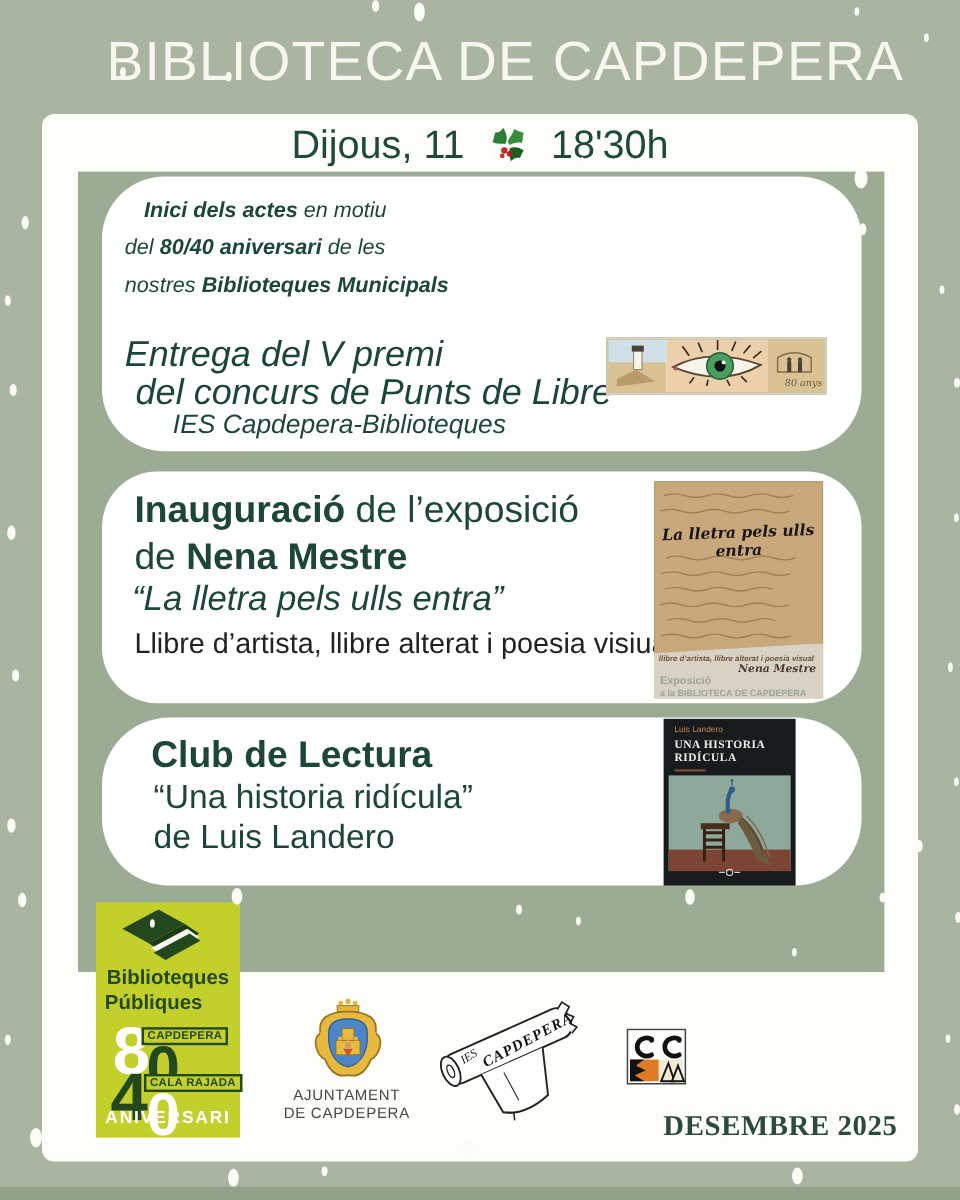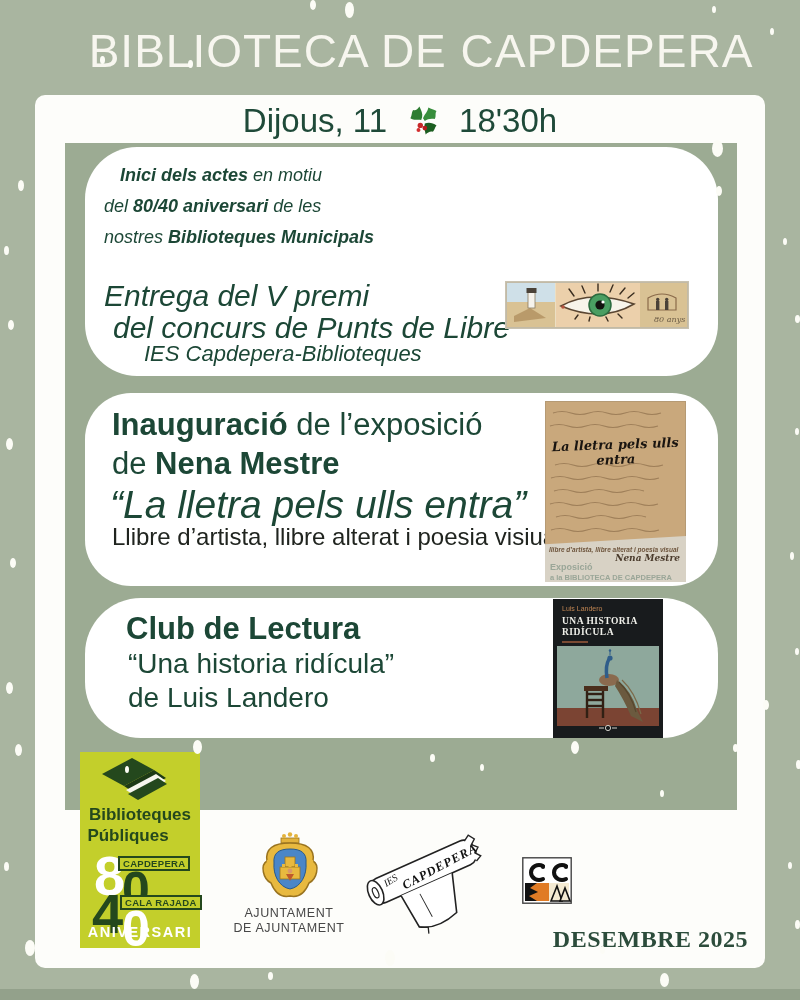--- a/index.html
+++ b/index.html
@@ -27,21 +27,21 @@
   #card3{left:85px;top:598px;width:633px;height:140px;border-radius:56px;}
   .c1-head{position:absolute;left:104px;top:160px;font-size:18px;font-style:italic;
            line-height:31px;color:#1c4736;}
   .c1-head .l1{padding-left:16px;}
   .c1-sub{position:absolute;left:104px;top:280px;font-size:30px;font-style:italic;
           font-weight:400;line-height:32px;color:#1c4736;}
   .c1-sub .l2{padding-left:9px;}
   .c1-ies{position:absolute;left:144px;top:341px;font-size:22px;font-style:italic;color:#1c4736;}
 
   .c2-head{position:absolute;left:112px;top:405px;font-size:31px;line-height:39px;color:#1c4736;}
-  .c2-quote{position:absolute;left:110px;top:483px;font-size:39px;font-style:italic;color:#1c4736;}
+  .c2-quote{position:absolute;left:110px;top:483px;font-size:29px;font-style:italic;color:#1c4736;}
   .c2-sub{position:absolute;left:112px;top:523px;font-size:24px;color:#20241f;}
 
   .c3-title{position:absolute;left:126px;top:611px;font-size:31px;font-weight:700;color:#1c4736;}
   .c3-quote{position:absolute;left:128px;top:648px;font-size:28px;color:#1c4736;}
   .c3-author{position:absolute;left:128px;top:682px;font-size:28px;color:#1c4736;}
 
   
   .bookmark{position:absolute;left:505px;top:257px;width:184px;height:48px;
             background:#f2e9d6;border:1px solid #c9c2b0;box-sizing:border-box;margin-top:24px;}
 
@@ -278,21 +278,21 @@
         <rect x="39.5" y="34" width="3" height="3" fill="#e8b93f"></rect>
         <rect x="46" y="34" width="3" height="3" fill="#e8b93f"></rect>
       <circle cx="41" cy="41" r="2.4" fill="#d9976b"></circle>
       <polygon points="37,44 45,44 41,51" fill="#c05a2a"></polygon>
       <circle cx="20" cy="32" r="2.4" fill="#e8b93f"></circle>
         <circle cx="62" cy="32" r="2.4" fill="#e8b93f"></circle>
     </svg>
   </div>
   <div class="crest-cap">
     <div>AJUNTAMENT</div>
-    <div>DE AJUNTAMENT</div>
+    <div>DE CAPDEPERA</div>
   </div>
 
   <div class="scroll">
     <svg width="142" height="110" viewBox="0 0 142 110">
       <g transform="rotate(-24 70 50)">
         <rect x="14" y="30" width="112" height="26" rx="10" fill="#ffffff" stroke="#222" stroke-width="1.6"></rect>
         <ellipse cx="18" cy="43" rx="7" ry="13" fill="#ffffff" stroke="#222" stroke-width="1.6"></ellipse>
         <ellipse cx="18" cy="43" rx="2.6" ry="5.5" fill="none" stroke="#222" stroke-width="1.2"></ellipse>
         <path d="M120,32 l6,-4 4,6 -5,4 5,5 -5,4 4,5 -6,3" fill="#ffffff" stroke="#222" stroke-width="1.4"></path>
         <path d="M40,56 L44,92 Q60,102 84,94 L96,56" fill="#ffffff" stroke="#222" stroke-width="1.6"></path>

